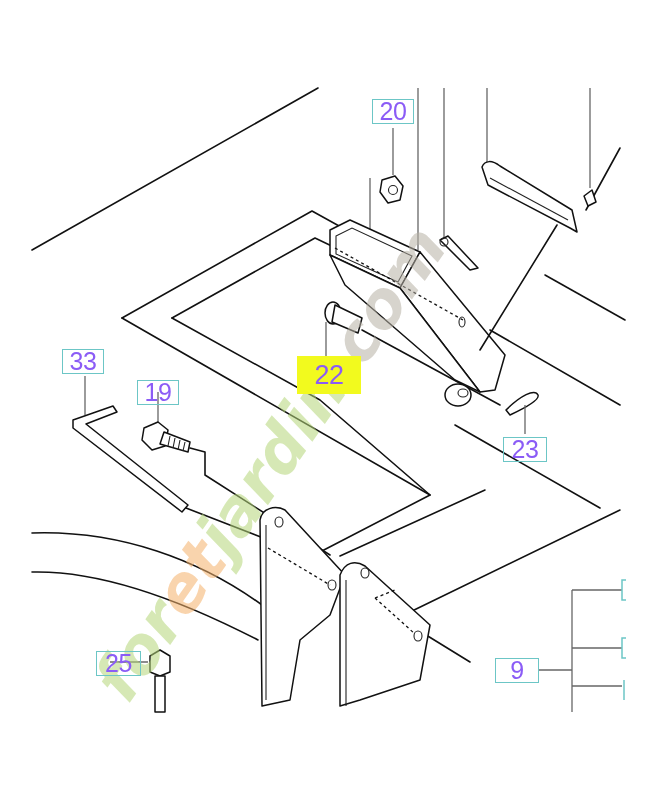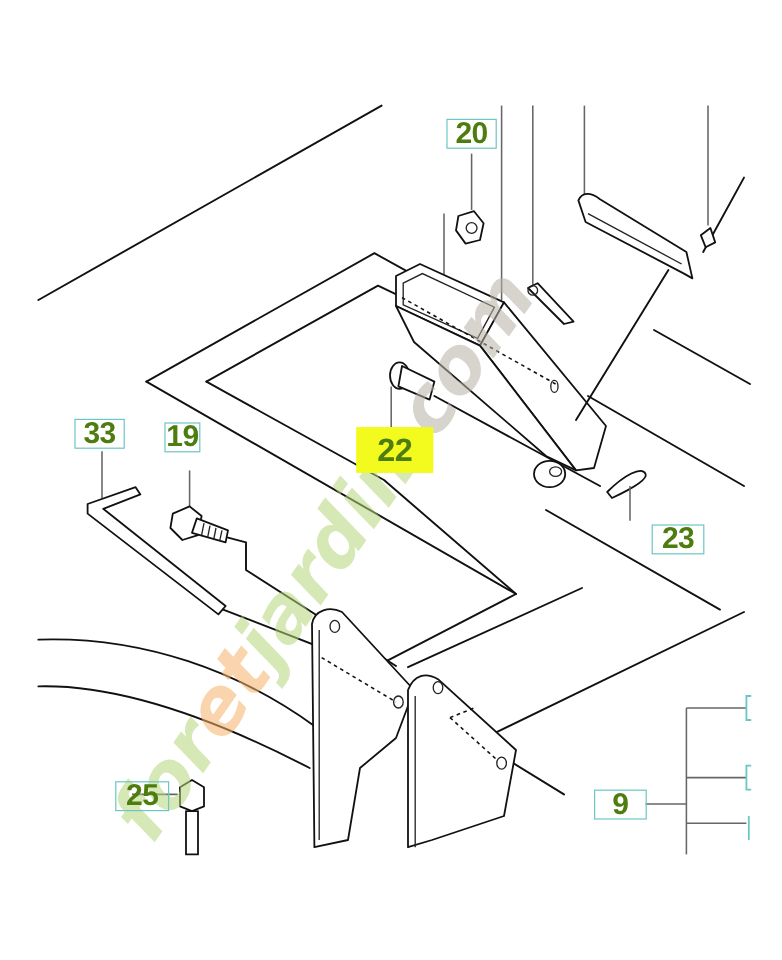--- a/index.html
+++ b/index.html
@@ -4,21 +4,21 @@
 <style>
   html, body { margin: 0; padding: 0; background: #ffffff; }
   body { width: 652px; height: 800px; position: relative; overflow: hidden; font-family: "Liberation Sans", sans-serif; }
   #diagram { position: absolute; left: 0; top: 0; width: 652px; height: 800px; }
   .ln { fill: none; stroke: #111; stroke-width: 1.6; stroke-linejoin: round; stroke-linecap: round; }
   .thin { fill: none; stroke: #222; stroke-width: 1.1; }
   .lead { fill: none; stroke: #666; stroke-width: 1.3; }
   .dash { fill: none; stroke: #111; stroke-width: 1.3; stroke-dasharray: 3 3; }
   .part { fill: #fff; stroke: #111; stroke-width: 1.5; stroke-linejoin: round; }
   .callout { position: absolute; box-sizing: border-box; border: 1.5px solid #6cc6c6; background: transparent;
-             font-family: "Liberation Sans", sans-serif; font-weight: bold; font-size: 25px; color: #4d7c0f;
+             font-family: "Liberation Sans", sans-serif; font-weight: normal; font-size: 25px; color: #8b5cf6;
              display: flex; align-items: center; justify-content: center; line-height: 1; letter-spacing: -0.5px; }
   .callout.hl { background: #f2fa1e; border-color: #f2fa1e; }
   .wm { position: absolute; font-family: "DejaVu Sans", sans-serif; font-weight: bold; font-style: italic;
         white-space: nowrap; transform-origin: left bottom; pointer-events: none; opacity: 0.55; }
 </style>
 </head>
 <body>
 
 <svg id="diagram" viewBox="0 0 652 800" xmlns="http://www.w3.org/2000/svg">
 
@@ -136,17 +136,17 @@
     <path d="M624 680 L624 700" fill="none" stroke="#6cc6c6" stroke-width="1.5"></path>
   </g>
 </svg>
 
 <div class="wm" style="left:140px; top:640px; font-size:64px; transform: rotate(-55deg);">
   <span style="color:#b5d77a;">for</span><span style="color:#f5b26b;">et</span><span style="color:#b5d77a;">jardin</span><span style="color:#b8b2a6;">.com</span>
 </div>
 
 <div class="callout" style="left:372px; top:99px; width:42px; height:25px;">20</div>
 <div class="callout" style="left:62px; top:349px; width:42px; height:25px;">33</div>
-<div class="callout" style="left:137px; top:352px; width:30px; height:25px;text-align:right;">19</div>
+<div class="callout" style="left:137px; top:380px; width:42px; height:25px;text-align:right;">19</div>
 <div class="callout hl" style="left:297px; top:356px; width:64px; height:38px; font-size:27px;">22</div>
-<div class="callout" style="left:503px; top:437px; width:44px; height:25px;margin-left:40px;">23</div>
+<div class="callout" style="left:503px; top:437px; width:44px; height:25px;">23</div>
 <div class="callout" style="left:64px; top:651px; width:45px; height:25px;margin-left:32px;">25</div>
 <div class="callout" style="left:495px; top:658px; width:44px; height:25px;">9</div>
 
 </body></html>

